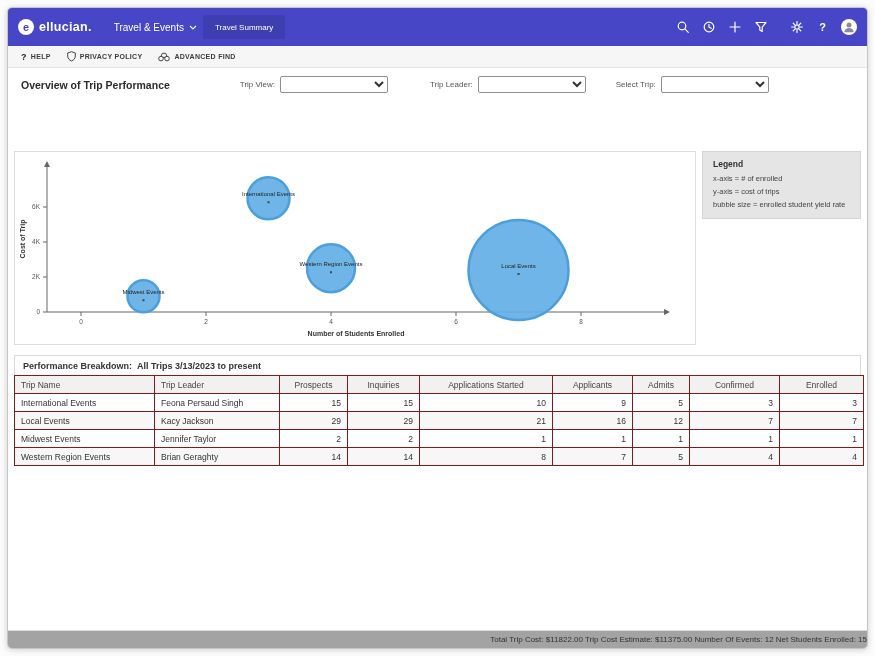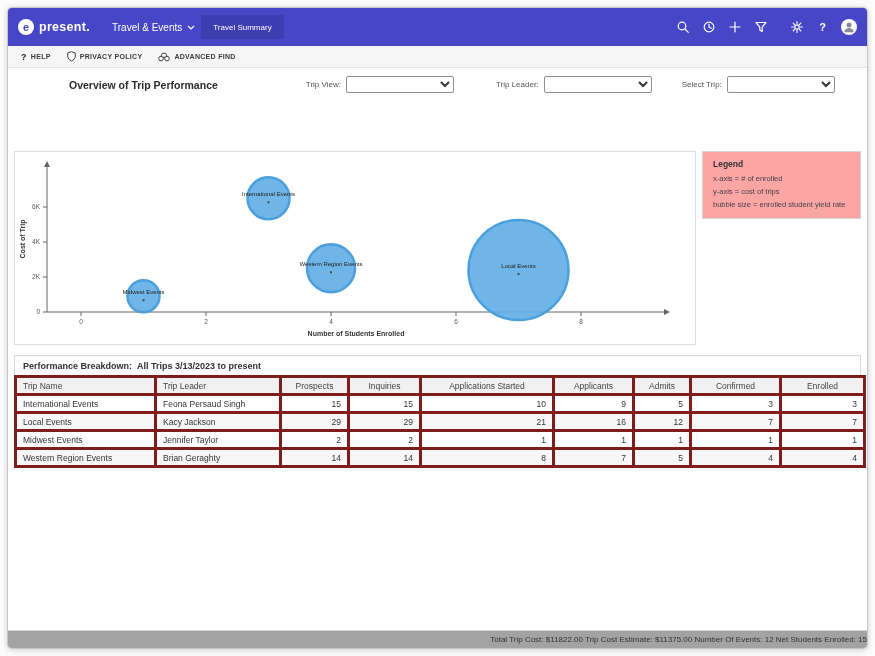--- a/index.html
+++ b/index.html
@@ -27,61 +27,61 @@
 
   
   .toolbar{flex:0 0 22px;background:#f6f6f6;border-bottom:1px solid #e4e4e4;display:flex;align-items:center;gap:16px;padding:0 13px;}
   .tool-item{display:flex;align-items:center;gap:4px;font-size:7px;font-weight:bold;color:#3b3b3b;letter-spacing:.3px;cursor:pointer;}
   .tool-item svg{stroke:#444;fill:none;stroke-width:1;}
   .tool-q{font-size:9px;font-weight:bold;color:#222;}
   .tool-q::after{content:"?";}
 
   
   .filters{flex:0 0 33px;display:flex;align-items:center;padding:0 13px;}
-  .filters-title{font-size:10.5px;font-weight:bold;color:#2b2b2b;margin-left:48px;}
+  .filters-title{font-size:10.5px;font-weight:bold;color:#2b2b2b;}
   .filter-group{display:flex;align-items:center;gap:5px;}
   .filter-label{font-size:8px;color:#555;}
   .filters select{width:108px;height:17px;font-size:8px;border:1px solid #8f8f8f;background:#fff;border-radius:2px;color:#333;}
-  .fg-view{margin-left:88px;}
+  .fg-view{margin-left:70px;}
   .fg-leader{margin-left:42px;}
   .fg-trip{margin-left:30px;}
 
   
   .chart-wrap{margin-top:50px;padding:0 6px;display:flex;gap:6px;align-items:flex-start;}
   .chart-panel{width:682px;height:194px;border:1px solid #dedede;background:#fff;}
   #bubble-chart{width:680px;height:192px;display:block;}
   #bubble-chart .tick{font-size:6.5px;fill:#555;}
   #bubble-chart .alabel{font-size:7px;font-weight:bold;fill:#333;}
   #bubble-chart .blabel{font-size:6px;fill:#222;}
-  .legend{flex:1;border:1px solid #d5d5d5;background:#fca5a5;padding:7px 10px 9px;}
+  .legend{flex:1;border:1px solid #d5d5d5;background:#e5e5e5;padding:7px 10px 9px;}
   .legend-title{font-size:8.5px;font-weight:bold;color:#333;margin-bottom:5px;}
   .legend-line{font-size:7.5px;color:#444;margin-top:4px;white-space:nowrap;}
 
   
   .table-title{margin:10px 6px 0;border:1px solid #d9d9d9;border-bottom:none;height:20px;display:flex;align-items:center;gap:5px;padding:0 8px;font-size:9px;font-weight:bold;color:#333;background:#fff;}
   .table-container{margin:0 6px;}
   table{width:100%;border-collapse:collapse;table-layout:fixed;font-size:8.5px;color:#333;}
-  th,td{border:3px solid #7f1d1d;height:18px;padding:0 6px;overflow:hidden;white-space:nowrap;}
+  th,td{border:1px solid #7f1d1d;height:18px;padding:0 6px;overflow:hidden;white-space:nowrap;}
   th{background:#f1f1f1;font-weight:normal;color:#444;text-align:left;}
   th.num{text-align:center;}
   td.num{text-align:right;}
   tbody tr:nth-child(even){background:#f7f7f7;}
 
   
   .footer{margin-top:auto;flex:0 0 18px;background:#a3a3a3;border-top:1px solid #ddd;display:flex;align-items:center;justify-content:flex-end;font-size:8px;color:#333;}
 </style>
 </head>
 <body>
 
 <div class="page">
   <div class="window">
 
     <header class="navbar">
       <span class="logo"></span>
-      <span class="brand-text">present.</span>
+      <span class="brand-text">ellucian.</span>
 
       <div class="app-switch">
         <span>Travel &amp; Events</span>
         <svg width="8" height="5" viewBox="0 0 8 5" style="stroke:#fff;fill:none;stroke-width:1.2;">
             <polyline points="1,1 4,4 7,1"></polyline>
           </svg>
       </div>
       <span class="page-name">Travel Summary</span>
 
       <div class="nav-icons">

